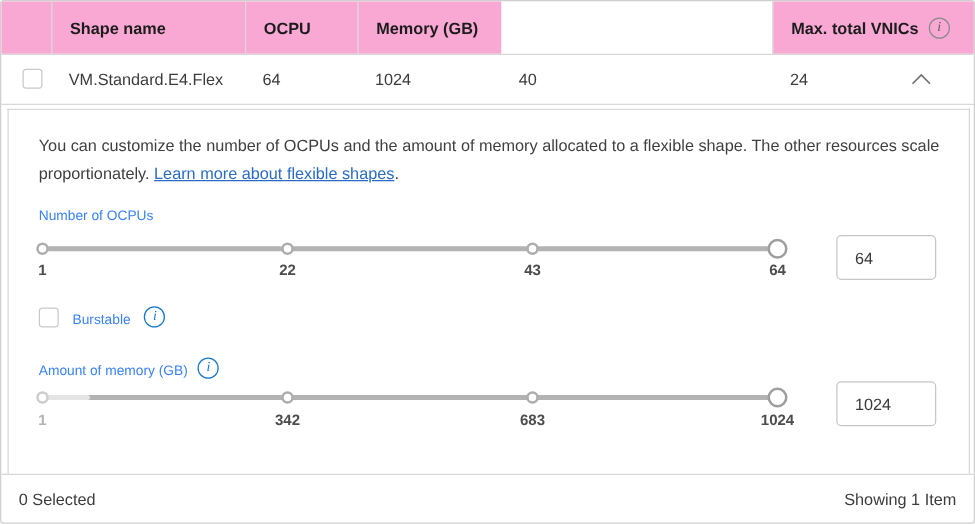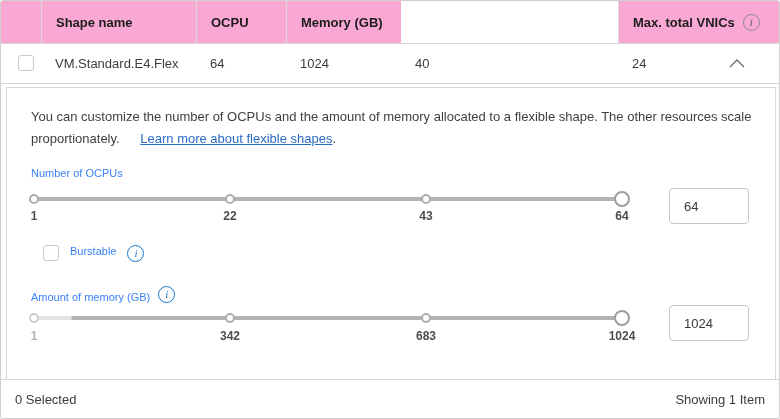--- a/index.html
+++ b/index.html
@@ -19,25 +19,25 @@
          box-sizing:border-box;font-size:13px;color:#3c3c3c;}
   .checkbox{width:16px;height:16px;box-sizing:border-box;border:1px solid #c9c9c9;border-radius:3px;
             background:#fff;cursor:pointer;flex:none;}
   .row-checkbox{position:absolute;left:17px;top:54px;}
   .chevron{position:absolute;left:726px;top:55px;width:20px;height:14px;cursor:pointer;}
 
   
   .details{position:absolute;left:5px;top:86px;width:770px;height:292px;box-sizing:border-box;
            border:1px solid #d8d8d8;border-bottom:none;background:#fff;}
   .desc{position:absolute;left:24px;top:18px;width:726px;font-size:13px;line-height:22px;color:#3f3f3f;}
-  .desc a{color:#2a6cc4;text-decoration:underline;cursor:pointer;margin-left:17px;}
+  .desc a{color:#2a6cc4;text-decoration:underline;cursor:pointer;}
   .field-label{font-size:11px;color:#3b82f6;}
   .ocpu-label{position:absolute;left:24px;top:79px;}
   .mem-label-row{position:absolute;left:24px;top:198px;display:flex;align-items:flex-end;gap:8px;}
-  .burstable-row{position:absolute;left:36px;top:157px;display:flex;align-items:flex-start;gap:11px;}
+  .burstable-row{position:absolute;left:24px;top:157px;display:flex;align-items:flex-end;gap:11px;}
 
   .slider{position:absolute;width:588px;height:16px;cursor:pointer;}
   .ocpu-slider{left:27px;top:103px;}
   .mem-slider{left:27px;top:222px;}
   .track{position:absolute;left:0;right:0;top:6px;height:4px;background:#b3b3b3;border-radius:2px;}
   .track-disabled{position:absolute;left:0;top:6px;width:38px;height:4px;background:#e4e4e4;border-radius:2px;}
   .tick{position:absolute;top:3px;width:10px;height:10px;box-sizing:border-box;background:#fff;
         border:2px solid #adadad;border-radius:50%;}
   .t0{left:-5px}.t1{left:calc(33.333% - 5px)}.t2{left:calc(66.667% - 5px)}
   .mem-slider .t0{border-color:#cdcdcd;}

